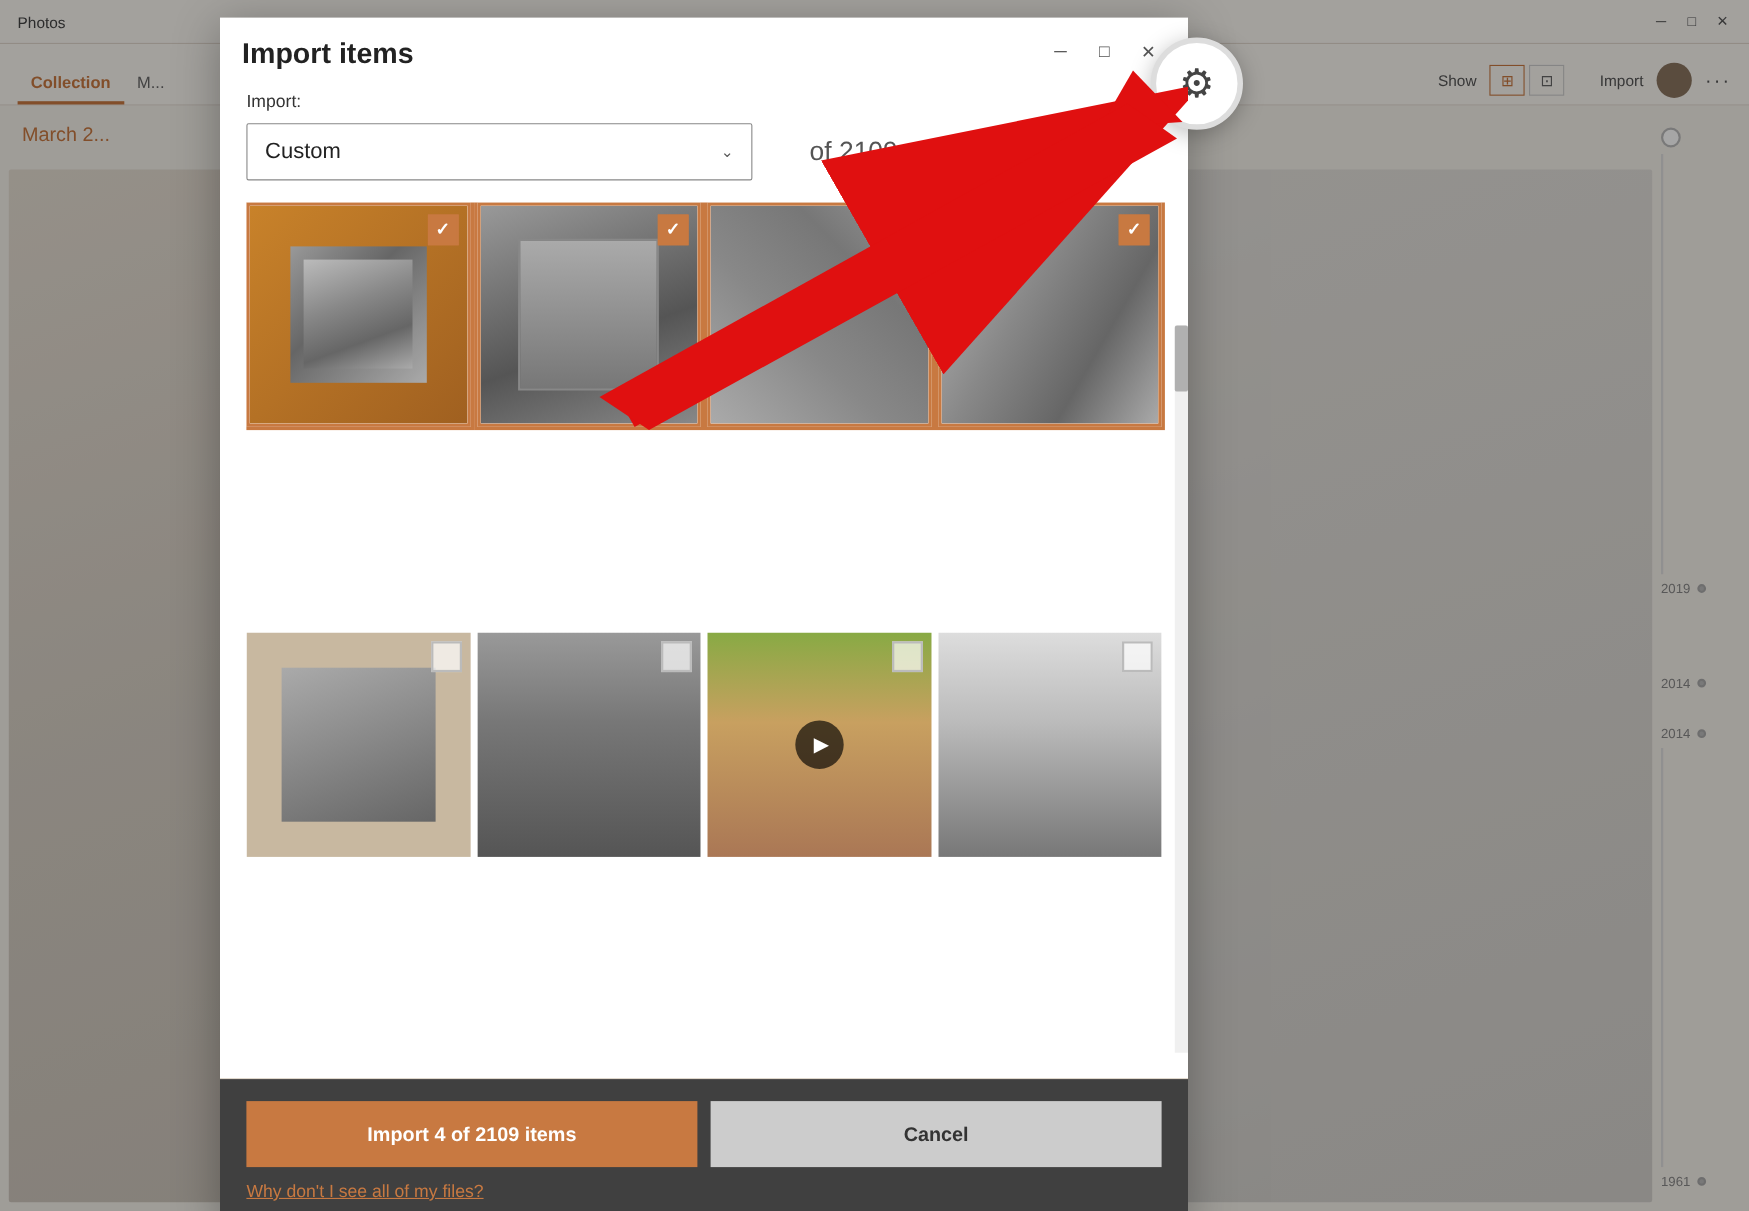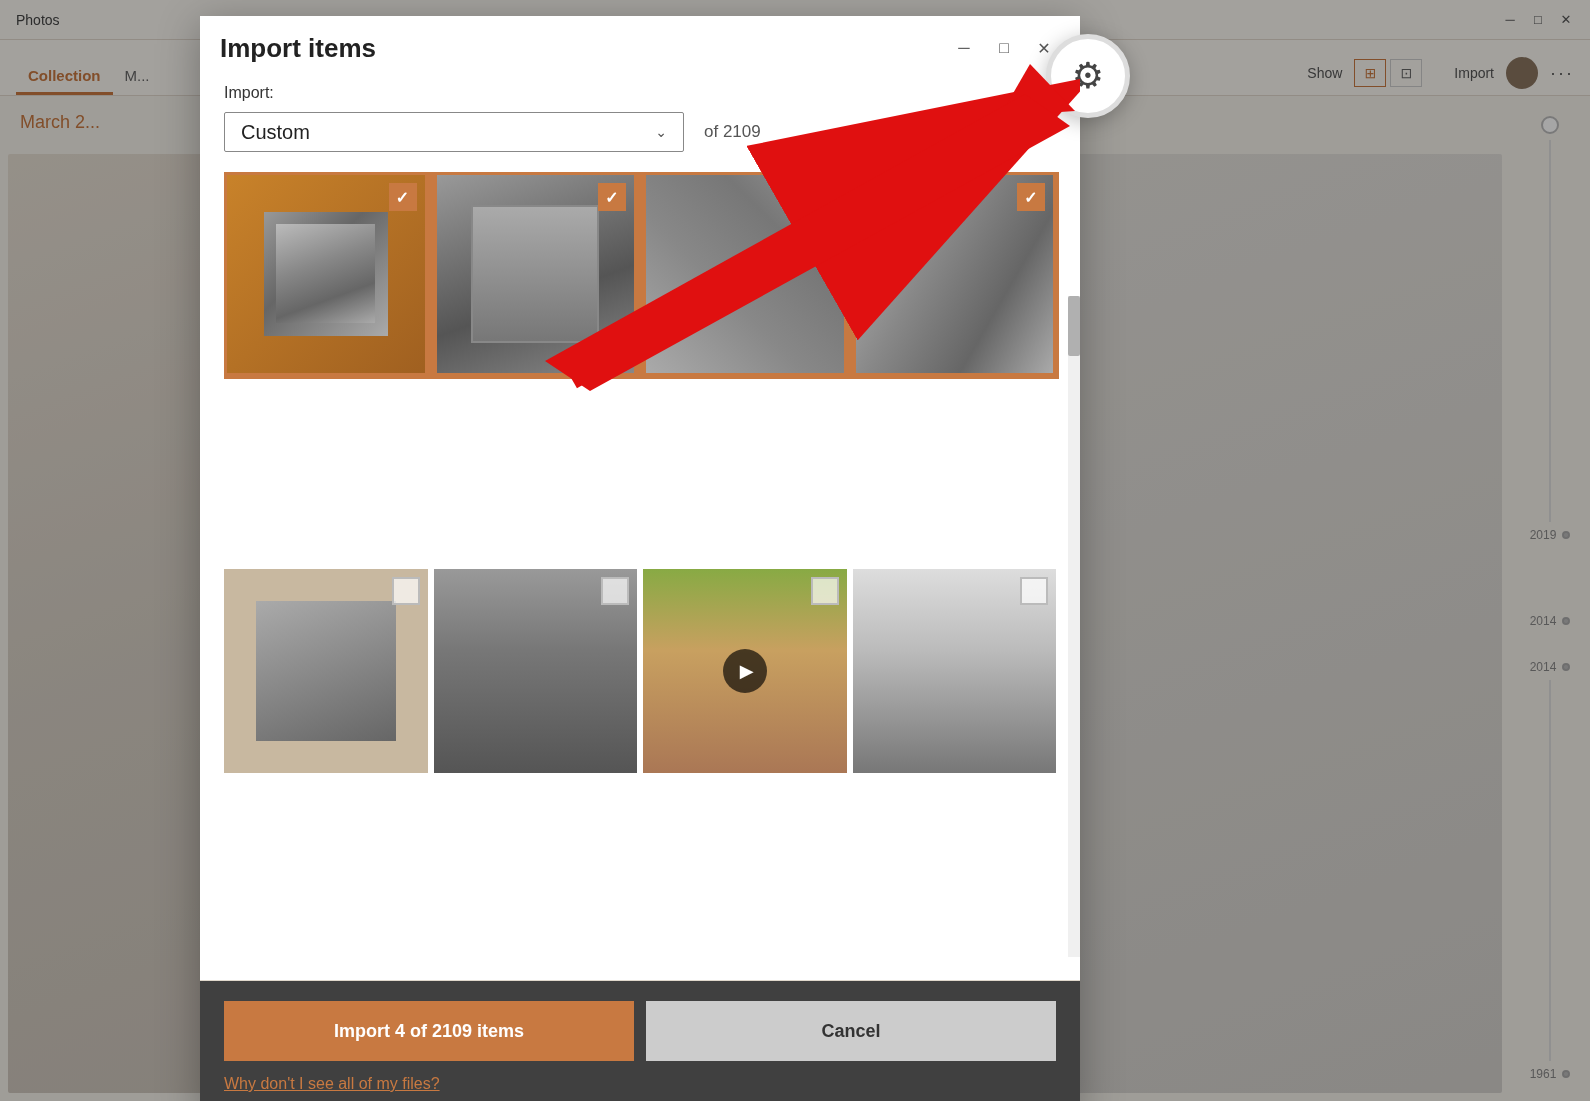--- a/index.html
+++ b/index.html
@@ -131,21 +131,20 @@
 
     
     .timeline-sidebar {
       position: absolute;
       right: 0;
       top: 0;
       bottom: 0;
       width: 80px;
       display: flex;
       flex-direction: column;
-      align-items: center;
       padding: 20px 0;
       gap: 6px;
     }
 
     .timeline-year {
       font-size: 12px;
       color: #888;
       display: flex;
       align-items: center;
       gap: 6px;
@@ -243,41 +242,42 @@
 
     .select-row {
       display: flex;
       align-items: center;
       gap: 20px;
       margin-bottom: 20px;
     }
 
     .select-dropdown {
       width: 460px;
-      height: 40px;
+      height: 52px;
       border: 1.5px solid #888;
       border-radius: 2px;
       display: flex;
       align-items: center;
       padding: 0 16px;
       font-size: 20px;
       color: #222;
       cursor: pointer;
       background: white;
       justify-content: space-between;
     }
 
     .dropdown-chevron {
       font-size: 14px;
       color: #555;
     }
 
     .select-count {
-      font-size: 17px;
+      font-size: 24px;
       color: #555;
+      margin-left: 32px;
     }
 
     
     .photo-grid {
       flex: 1;
       overflow-y: auto;
       display: grid;
       grid-template-columns: repeat(4, 1fr);
       gap: 6px;
       padding-right: 4px;

